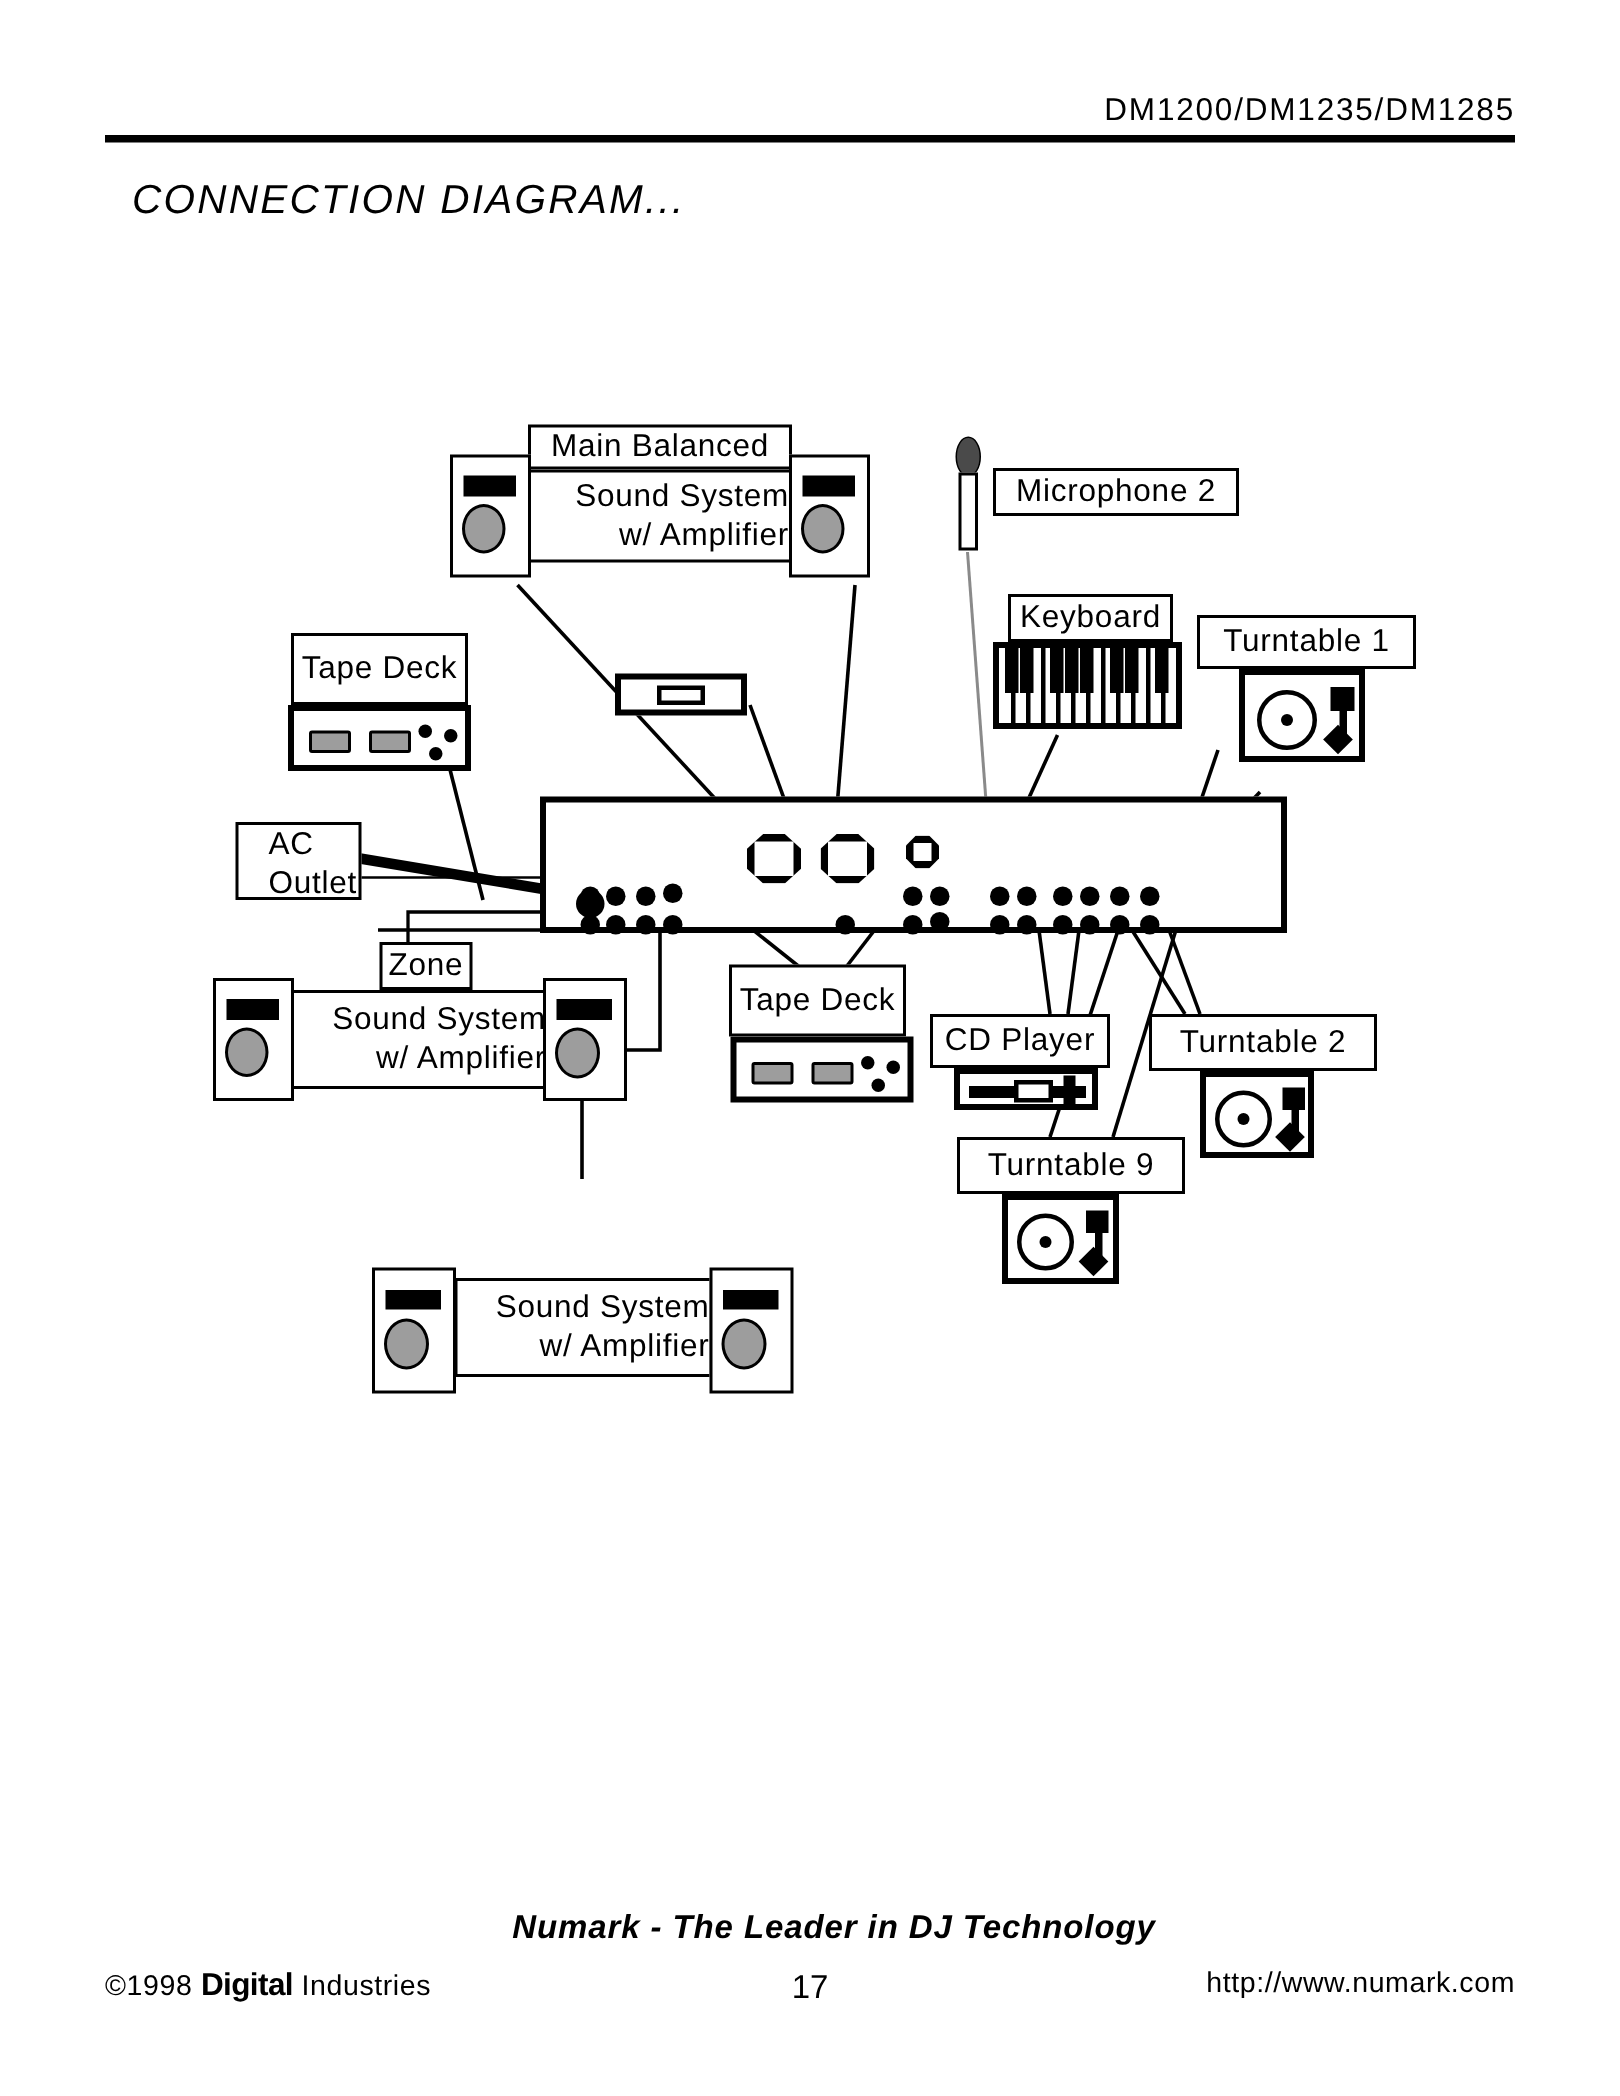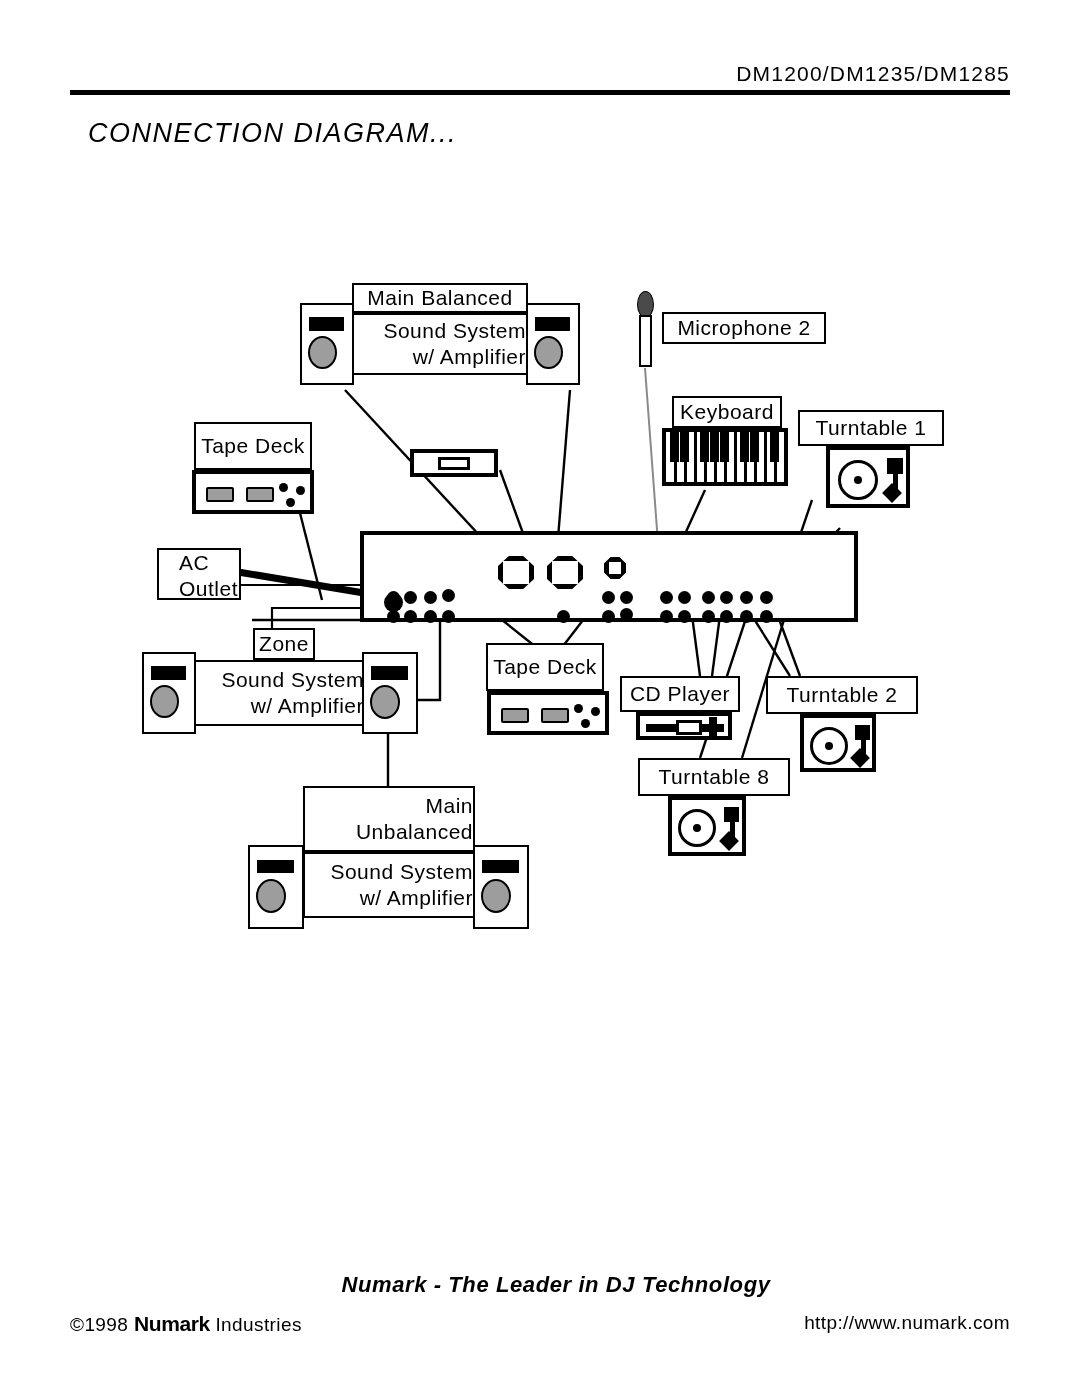--- a/index.html
+++ b/index.html
@@ -348,49 +348,46 @@
   <div class="device" style="left:800px;top:714px;width:76px;height:58px;">
     <div class="platter" style="left:6px;top:9px;width:38px;height:38px;">
       <div class="spindle"></div>
     </div>
     <div class="arm-weight" style="left:51px;top:7px;width:15px;height:15px;"></div>
     <div class="arm-stem" style="left:57px;top:20px;height:18px;"></div>
     <div class="arm-cart" style="left:49px;top:33px;"></div>
   </div>
 
   <div class="label-box" style="left:638px;top:758px;width:152px;height:38px;">
-    <span>Turntable 8</span>
+    <span>Turntable 9</span>
   </div>
   <div class="device" style="left:668px;top:796px;width:78px;height:60px;">
     <div class="platter" style="left:6px;top:9px;width:38px;height:38px;">
       <div class="spindle"></div>
     </div>
     <div class="arm-weight" style="left:52px;top:7px;width:15px;height:15px;"></div>
     <div class="arm-stem" style="left:58px;top:20px;height:18px;"></div>
     <div class="arm-cart" style="left:50px;top:34px;"></div>
   </div>
 
-  <div class="label-box multi" style="left:303px;top:786px;width:172px;height:66px;">
-    <span>Main</span>
-    <span>Unbalanced</span>
-  </div>
   <div class="label-box multi" style="left:303px;top:852px;width:172px;height:66px;">
     <span>Sound System</span>
     <span>w/ Amplifier</span>
   </div>
   <div class="speaker" style="left:248px;top:845px;width:56px;height:84px;">
     <div class="tweeter"></div>
     <div class="woofer"></div>
   </div>
   <div class="speaker" style="left:473px;top:845px;width:56px;height:84px;">
     <div class="tweeter"></div>
     <div class="woofer"></div>
   </div>
 
 </div>
 
 <div id="footer-tagline">Numark - The Leader in DJ Technology</div>
 <div id="footer-row">
   <div id="copyright">
-    <span>©1998 </span><span class="brand">Numark</span><span> Industries</span>
-  </div>
+    <span>©1998 </span><span class="brand">Digital</span><span> Industries</span>
+  </div>
+  <div id="page-number">17</div>
   <div id="footer-url">http://www.numark.com</div>
 </div>
 
 </body></html>

